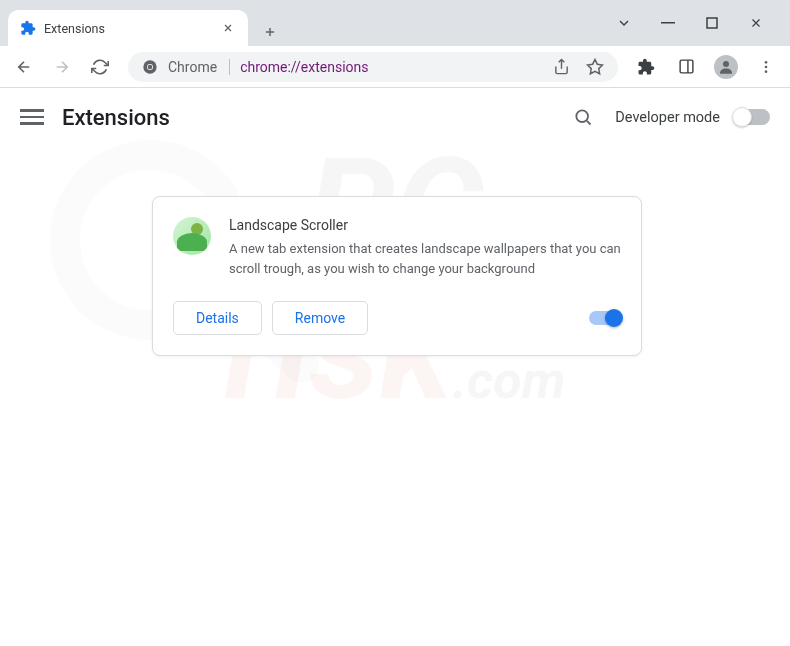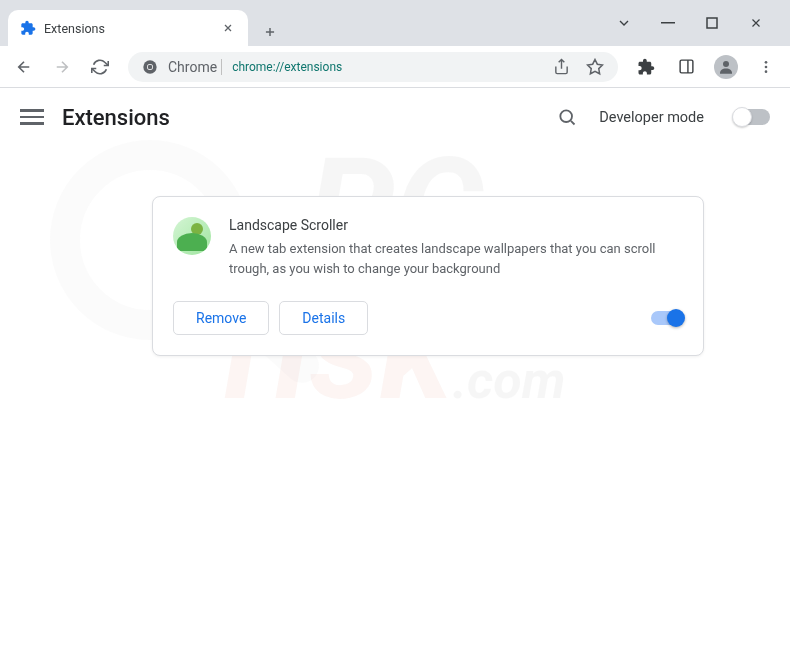--- a/index.html
+++ b/index.html
@@ -14,43 +14,43 @@
     .new-tab { width: 28px; height: 28px; display: flex; align-items: center; justify-content: center; color: #5f6368; cursor: pointer; margin-left: 8px; }
     .window-controls { margin-left: auto; display: flex; gap: 24px; padding-right: 16px; align-items: center; height: 100%; color: #3c4043; }
     .wc-btn { width: 20px; height: 20px; display: flex; align-items: center; justify-content: center; cursor: pointer; }
     
     
     .toolbar { height: 42px; background: #fff; display: flex; align-items: center; padding: 0 8px; gap: 6px; border-bottom: 1px solid #dadce0; }
     .nav-btn { width: 32px; height: 32px; border-radius: 50%; display: flex; align-items: center; justify-content: center; color: #5f6368; cursor: pointer; }
     .nav-btn.disabled { opacity: 0.4; }
     .omnibox { flex: 1; height: 30px; background: #f1f3f4; border-radius: 16px; display: flex; align-items: center; padding: 0 14px; gap: 10px; margin: 0 6px; }
     .omni-icon { width: 16px; height: 16px; display: flex; align-items: center; justify-content: center; color: #5f6368; }
-    .omni-prefix { font-size: 14px; color: #5f6368; border-right: 1px solid #c0c0c0; padding-right: 4px; }
-    .omni-url { font-size: 12px; color: #0f766e; }
+    .omni-prefix { font-size: 14px; color: #5f6368; border-right: 1px solid #c0c0c0; padding-right: 12px; }
+    .omni-url { font-size: 14px; color: #701a75; }
     .omni-actions { margin-left: auto; display: flex; gap: 16px; align-items: center; color: #5f6368; }
     .toolbar-right { display: flex; gap: 8px; align-items: center; }
     .tb-icon { width: 32px; height: 32px; display: flex; align-items: center; justify-content: center; color: #5f6368; cursor: pointer; }
     .avatar { width: 24px; height: 24px; border-radius: 50%; background: #bdc1c6; display: flex; align-items: center; justify-content: center; }
     
     
     .ext-header { height: 58px; display: flex; align-items: center; padding: 0 20px; gap: 18px; }
     .hamburger { width: 24px; height: 24px; display: flex; flex-direction: column; justify-content: center; gap: 4px; cursor: pointer; }
     .hamburger span { height: 2.5px; background: #5f6368; }
     .ext-title { font-size: 22px; color: #202124; font-weight: 500; }
     .ext-header-right { margin-left: auto; display: flex; align-items: center; gap: 20px; }
     .search-btn { width: 24px; height: 24px; color: #5f6368; cursor: pointer; display: flex; align-items: center; justify-content: center; }
-    .dev-mode { display: flex; align-items: center; gap: 30px; font-size: 14.5px; color: #3c4043; }
+    .dev-mode { display: flex; align-items: center; gap: 14px; font-size: 14.5px; color: #3c4043; }
     .toggle-off { width: 36px; height: 16px; background: #bdc1c6; border-radius: 10px; position: relative; cursor: pointer; }
     .toggle-off::after { content: ''; position: absolute; width: 18px; height: 18px; background: #fff; border: 1px solid #dadce0; border-radius: 50%; top: -2px; left: -2px; box-shadow: 0 1px 2px rgba(0,0,0,0.2); }
     
     
     .content { padding: 50px 0 0 0; position: relative; }
     
     
-    .ext-card { width: 552px; margin-left: 152px; background: #fff; border: 1px solid #dadce0; border-radius: 8px; padding: 20px; box-shadow: 0 1px 3px rgba(0,0,0,0.06); }
+    .ext-card { width: 490px; margin-left: 152px; background: #fff; border: 1px solid #dadce0; border-radius: 8px; padding: 20px; box-shadow: 0 1px 3px rgba(0,0,0,0.06); }
     .card-body { display: flex; gap: 18px; }
     .ext-icon { width: 38px; height: 38px; border-radius: 50%; background: linear-gradient(135deg, #d4f5d4, #a0e5a0); flex-shrink: 0; display: flex; align-items: center; justify-content: center; position: relative; overflow: hidden; }
     .ext-icon-sun { width: 12px; height: 12px; border-radius: 50%; background: #7cb342; position: absolute; top: 6px; right: 8px; }
     .ext-icon-hill { width: 30px; height: 18px; border-radius: 50% 50% 0 0; background: #4caf50; position: absolute; bottom: 4px; }
     .card-text { flex: 1; }
     .ext-name { font-size: 14px; color: #3c4043; margin-bottom: 6px; }
     .ext-desc { font-size: 13px; color: #5f6368; line-height: 1.55; }
     .card-footer { display: flex; align-items: center; gap: 10px; margin-top: 22px; }
     .card-btn { padding: 8px 22px; border: 1px solid #dadce0; border-radius: 5px; background: #fff; font-size: 14px; color: #1a73e8; cursor: pointer; }
     .toggle-on { width: 32px; height: 14px; background: #a9c8fa; border-radius: 10px; position: relative; cursor: pointer; margin-left: auto; }
@@ -216,18 +216,18 @@
       <div class="ext-icon">
         <div class="ext-icon-sun"></div>
         <div class="ext-icon-hill"></div>
       </div>
       <div class="card-text">
         <div class="ext-name">Landscape Scroller</div>
         <div class="ext-desc">A new tab extension that creates landscape wallpapers that you can scroll trough, as you wish to change your background</div>
       </div>
     </div>
     <div class="card-footer">
+      <button class="card-btn">Details</button>
       <button class="card-btn">Remove</button>
-      <button class="card-btn">Details</button>
       <div class="toggle-on"></div>
     </div>
   </div>
 </div>
 
 </body></html>

